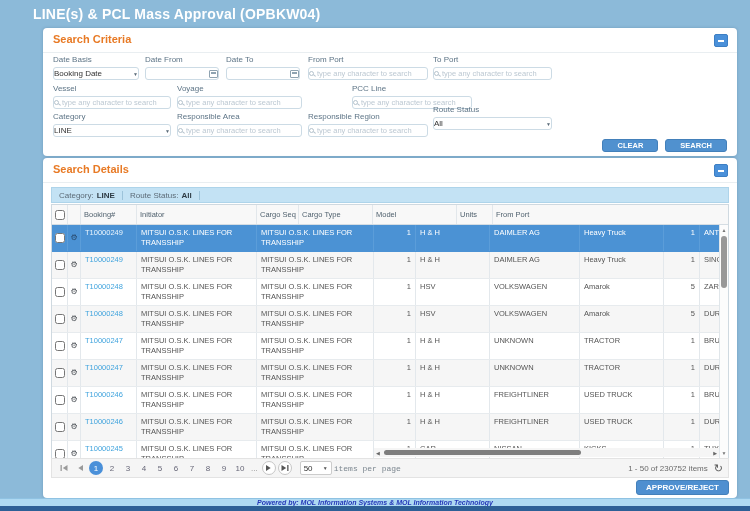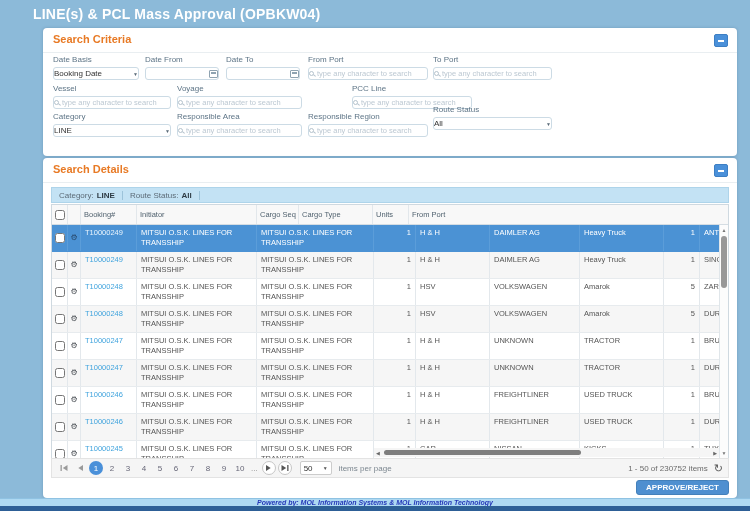--- a/index.html
+++ b/index.html
@@ -126,21 +126,21 @@
     display:flex; align-items:center; padding:0 5px; gap:2px; font-size:8px; color:#667;
   }
   .pgnav { width:14px; height:14px; border-radius:50%; display:flex; align-items:center; justify-content:center; color:#9a9a9a; flex:none; cursor:pointer; }
   .pgnav.enabled { border:1px solid #c6c6c6; background:#fff; color:#555; }
   .pgnav svg { display:block; fill:currentColor; }
   .page { min-width:14px; height:14px; border-radius:50%; display:flex; align-items:center; justify-content:center; padding:0 2px; cursor:pointer; color:#667; }
   .page.current { background:#4a90d9; color:#fff; }
   .pg-dots { padding:0 2px; color:#888; cursor:pointer; }
   .pgsize { width:32px; height:14px; border:1px solid #ccc; border-radius:2px; background:#fff; display:flex; align-items:center; padding:0 3px; margin-left:6px; font-size:8px; color:#333; cursor:pointer; }
   .pgsize .dd-caret { color:#555; }
-  .pg-label { margin-left:5px; color:#7c8790; }
+  .pg-label { color:#7c8790;font-family:Liberation Mono, monospace; }
   .pg-right { margin-left:auto; display:flex; align-items:center; gap:6px; color:#6b6b6b; }
   .refresh { font-size:11px; color:#555; line-height:1; cursor:pointer; }
 
   .approve-btn {
     position:absolute; right:8px; top:322px;
     background:#4e8fd0; border:1px solid #4380ba; color:#fff; font-weight:bold;
     font-size:8px; height:15px; padding:0 9px; border-radius:3px;
     display:flex; align-items:center; cursor:pointer;
   }
 
@@ -250,20 +250,24 @@
   </div>
 
   <div class="fg" id="fg-resp-region">
     <span class="lbl">Responsible Region</span>
     <div class="box">
       <span class="mag"></span>
       <input class="search-input" placeholder="type any character to search" style="">
     </div>
   </div>
 
+  <div class="crit-btns">
+    <button class="blue-btn">CLEAR</button>
+    <button class="blue-btn">SEARCH</button>
+  </div>
 </div>
 
 <div class="panel" id="panel-details">
   <div class="panel-head">Search Details</div>
   <div class="min-btn"></div>
   <div class="panel-divider"></div>
 
   <div class="cat-bar">
     <span>Category:</span>
     <b>LINE</b>
@@ -276,20 +280,21 @@
   <div class="grid">
     <div class="ghead">
       <div class="th c-check">
           <input type="checkbox" style="">
         </div>
       <div class="th c-gear"></div>
       <div class="th c-booking">Booking#</div>
       <div class="th c-init">Initiator</div>
       <div class="th c-seq">Cargo Seq</div>
       <div class="th c-type">Cargo Type</div>
+      <div class="th c-model">Model</div>
       <div class="th c-units">Units</div>
       <div class="th c-from">From Port</div>
     </div>
     <div class="gbody">
         <div class="tr selected">
     <div class="td c-check">
             <input type="checkbox" style="">
           </div>
     <div class="td c-gear">
             <span class="gear">⚙</span>

